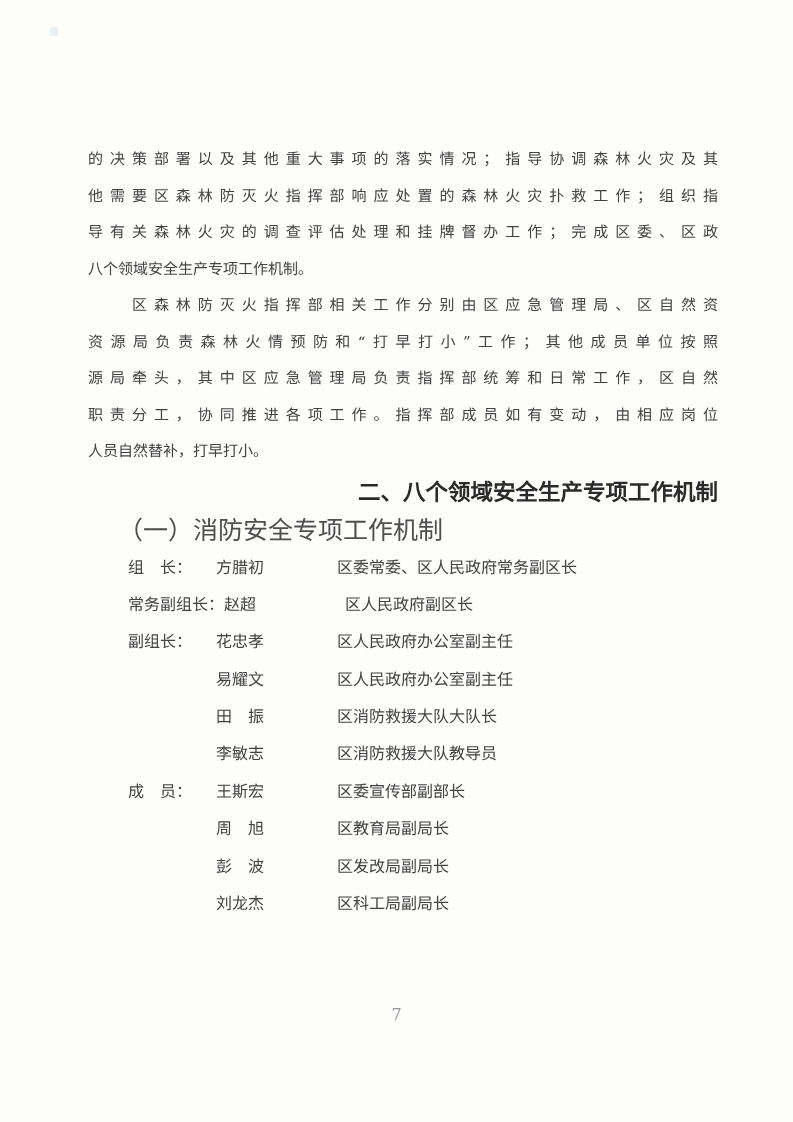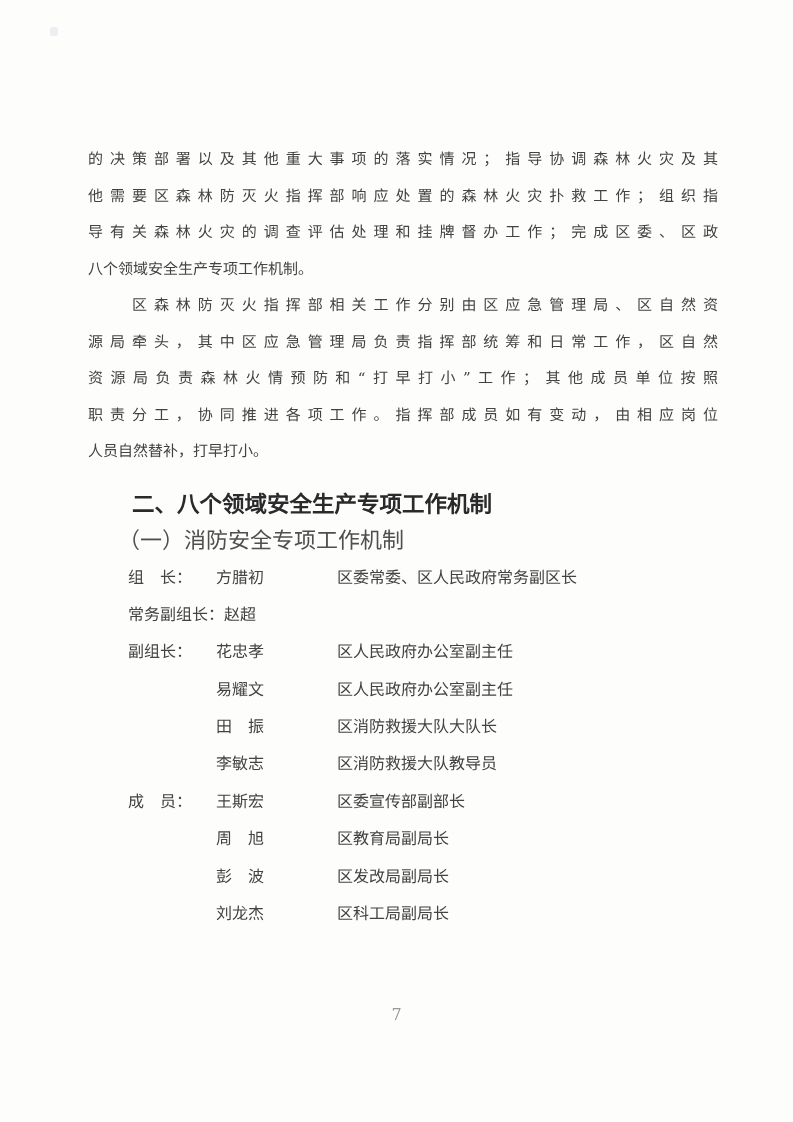--- a/index.html
+++ b/index.html
@@ -31,37 +31,38 @@
     line-height: 36.5px;
     font-size: 15px;
     letter-spacing: 0;
     white-space: nowrap;
   }
   .tline.fill {
     text-align: justify;
     text-align-last: justify;
   }
   .heading {
-    margin: 16px 0 0 0;
+    margin: 6px 0 0 0;
     padding-left: 44px;
     height: 37px;
     line-height: 37px;
-    font-family: Liberation Serif, serif;
+    font-family: Liberation Mono, monospace;
     font-weight: 700;
     font-size: 22.5px;
     color: #2a2a2a;
     white-space: nowrap;
+    text-align: right;
   }
   .subheading {
     margin: 0;
     padding-left: 30px;
     height: 36px;
     line-height: 36px;
     font-weight: 400;
-    font-size: 22px;
+    font-size: 25px;
     color: #4f4f4f;
     white-space: nowrap;
   }
   .roster { }
   .rrow {
     display: flex;
     height: 37.4px;
     line-height: 37.4px;
     padding-left: 40px;
     font-size: 16px;
@@ -90,40 +91,41 @@
 
     <div class="para">
       <div class="tline fill">的决策部署以及其他重大事项的落实情况；指导协调森林火灾及其</div>
       <div class="tline fill">他需要区森林防灭火指挥部响应处置的森林火灾扑救工作；组织指</div>
       <div class="tline fill">导有关森林火灾的调查评估处理和挂牌督办工作；完成区委、区政</div>
       <div class="tline">八个领域安全生产专项工作机制。</div>
     </div>
 
     <div class="para">
       <div class="tline fill">　　区森林防灭火指挥部相关工作分别由区应急管理局、区自然资</div>
+      <div class="tline fill">资源局负责森林火情预防和“打早打小”工作；其他成员单位按照</div>
       <div class="tline fill">源局牵头，其中区应急管理局负责指挥部统筹和日常工作，区自然</div>
-      <div class="tline fill">资源局负责森林火情预防和“打早打小”工作；其他成员单位按照</div>
       <div class="tline fill">职责分工，协同推进各项工作。指挥部成员如有变动，由相应岗位</div>
       <div class="tline">人员自然替补，打早打小。</div>
     </div>
 
     <h2 class="heading">二、八个领域安全生产专项工作机制</h2>
     <h3 class="subheading">（一）消防安全专项工作机制</h3>
 
     <div class="roster">
 
       <div class="rrow">
         <span class="rlabel">组　长：</span>
         <span class="rname">方腊初</span>
         <span class="rtitle">区委常委、区人民政府常务副区长</span>
       </div>
 
       <div class="rrow">
         <span class="rlabel">常务副组长：</span>
         <span class="rname">赵超</span>
+        <span class="rtitle">区人民政府副区长</span>
       </div>
 
       <div class="rrow">
         <span class="rlabel">副组长：</span>
         <span class="rname">花忠孝</span>
         <span class="rtitle">区人民政府办公室副主任</span>
       </div>
 
       <div class="rrow">
         <span class="rlabel"></span>

